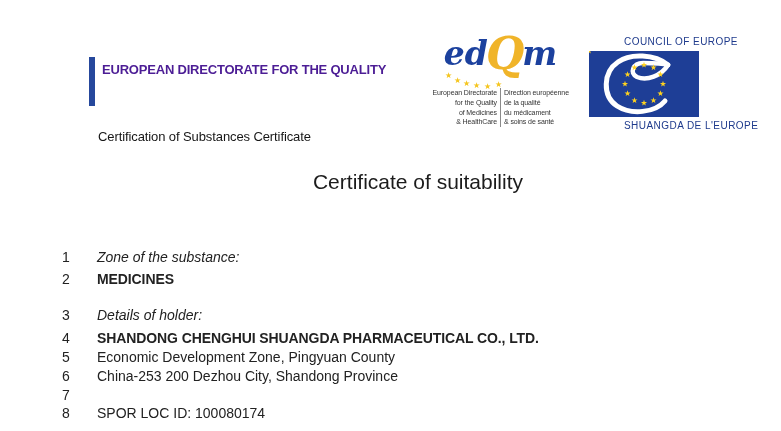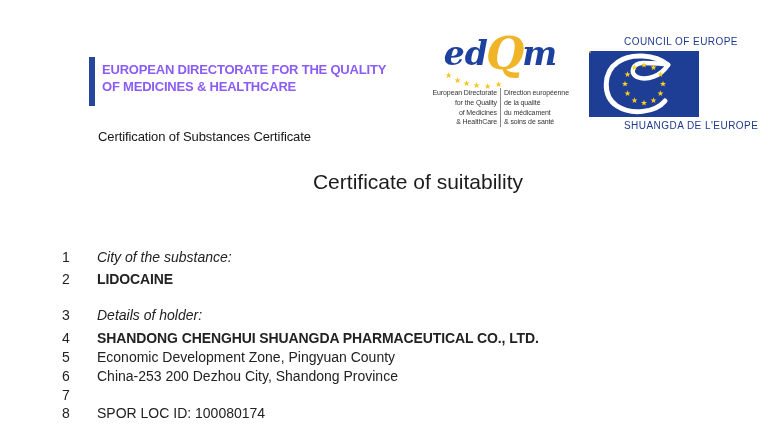--- a/index.html
+++ b/index.html
@@ -6,21 +6,21 @@
   .page{
     position:relative; width:781px; height:431px; background:#ffffff;
     overflow:hidden; font-family:"Liberation Sans", sans-serif; color:#1f1f1f;
   }
 
   
   .dir-bar{position:absolute; left:89px; top:57px; width:6px; height:49px; background:#26489c;}
   .dir-text{
     position:absolute; left:102px; top:62px; width:290px;
     font-size:13px; font-weight:bold; line-height:16.5px;
-    letter-spacing:-0.2px; color:#8b5cf6; white-space:nowrap;
+    letter-spacing:-0.2px; color:#4c1d95; white-space:nowrap;
   }
   .dept{
     position:absolute; left:98px; top:129px;
     font-size:13px; letter-spacing:-0.1px; color:#161616; white-space:nowrap;
   }
 
   
   .edqm{position:absolute; left:428px; top:33px; width:145px; height:97px;}
   .edqm-word{
     position:absolute; left:0; top:0; width:145px; text-align:center;
@@ -66,21 +66,20 @@
   .r8{top:405px;}
 </style>
 </head>
 <body>
 
 <div class="page">
 
   <div class="dir-bar"></div>
   <div class="dir-text">
     <div>EUROPEAN DIRECTORATE FOR THE QUALITY</div>
-    <div>OF MEDICINES &amp; HEALTHCARE</div>
   </div>
   <div class="dept">Certification of Substances Certificate</div>
 
   <div class="edqm">
     <div class="edqm-word"><span>ed</span><span class="q">Q</span><span>m</span></div>
     <span class="edqm-star" style="left:17px; top:39px;">★</span>
     <span class="edqm-star" style="left:26px; top:44px;">★</span>
     <span class="edqm-star" style="left:35px; top:47px;">★</span>
     <span class="edqm-star" style="left:45px; top:49px;">★</span>
     <span class="edqm-star" style="left:56px; top:50px;">★</span>
@@ -128,25 +127,25 @@
     </svg>
     <div class="coe-title">SHUANGDA DE L'EUROPE</div>
   </div>
 
   <div class="title">
     <div>Certificate of suitability</div>
   </div>
 
   <div class="row r1">
     <span class="num">1</span>
-    <span class="txt it">City of the substance:</span>
+    <span class="txt it">Zone of the substance:</span>
   </div>
   <div class="row r2">
     <span class="num">2</span>
-    <span class="txt b">LIDOCAINE</span>
+    <span class="txt b">MEDICINES</span>
   </div>
   <div class="row r3">
     <span class="num">3</span>
     <span class="txt it">Details of holder:</span>
   </div>
   <div class="row r4">
     <span class="num">4</span>
     <span class="txt b">SHANDONG CHENGHUI SHUANGDA PHARMACEUTICAL CO., LTD.</span>
   </div>
   <div class="row r5">

